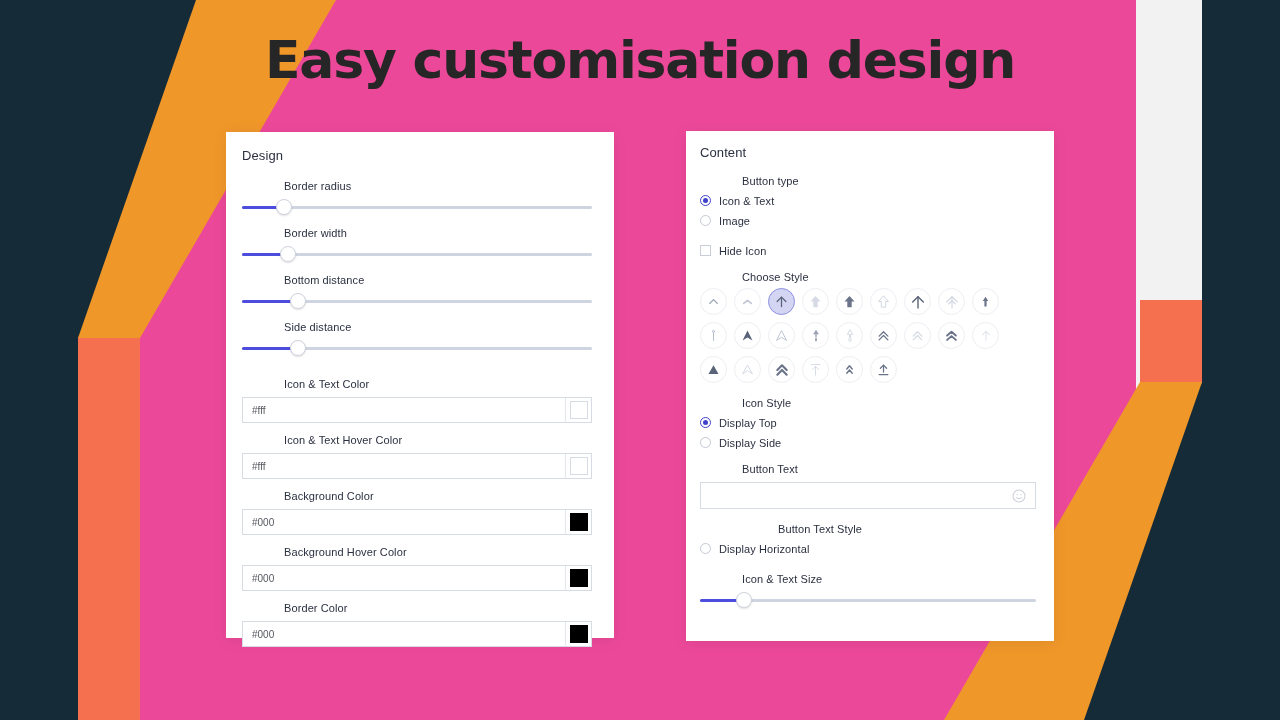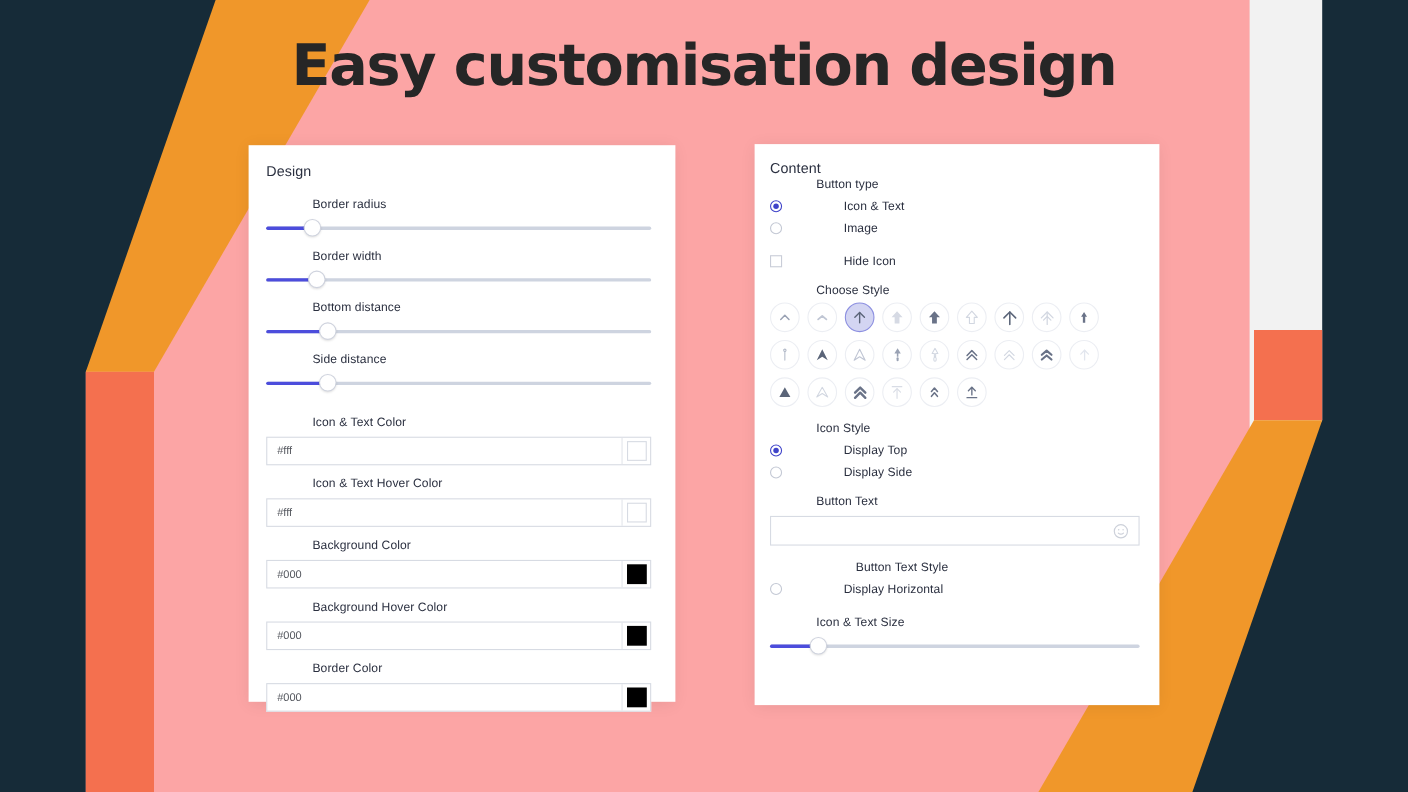--- a/index.html
+++ b/index.html
@@ -5,21 +5,21 @@
   * { box-sizing: border-box; margin: 0; padding: 0; }
   html, body {
     width: 1280px; height: 720px;
     overflow: hidden;
     font-family: "Liberation Sans", sans-serif;
     background: #f2f2f2;
   }
   #stage {
     position: relative;
     width: 1136px; height: 720px;
-    background: #fca5a5;
+    background: #ec4899;
   }
 
   
   .deco { position: absolute; pointer-events: none; }
   .deco svg { display: block; }
   #deco-tl { left: 0; top: 0; }
   #deco-br { left: 0; top: 0; }
 
   
   #page-title {
@@ -46,21 +46,21 @@
 
   .card-inner-left  { padding: 16px 22px 0 16px; }
   .card-inner-right { padding: 14px 18px 0 14px; }
 
   .card-title {
     font-size: 13px;
     color: #2b3040;
     margin-bottom: 17px;
     letter-spacing: .1px;
   }
-  #card-content .card-title { margin-bottom: 2px; }
+  #card-content .card-title { margin-bottom: 15px; }
 
   .field-label {
     font-size: 11px;
     color: #2b3040;
     font-weight: 400;
     letter-spacing: .1px;
     margin-bottom: 7px;
     padding-left: 42px;
   }
 
@@ -158,21 +158,20 @@
   .checkbox {
     width: 11px; height: 11px;
     border: 1px solid #c9cdd8;
     background: #fff;
     flex: none;
   }
   .opt-label {
     font-size: 11px;
     color: #2b3040;
     letter-spacing: .1px;
-    margin-left: 48px;
   }
 
   .gap-sm { height: 10px; }
   .gap-md { height: 14px; }
 
   
   #icon-grid {
     display: flex;
     flex-wrap: wrap;
     gap: 7px 7px;

